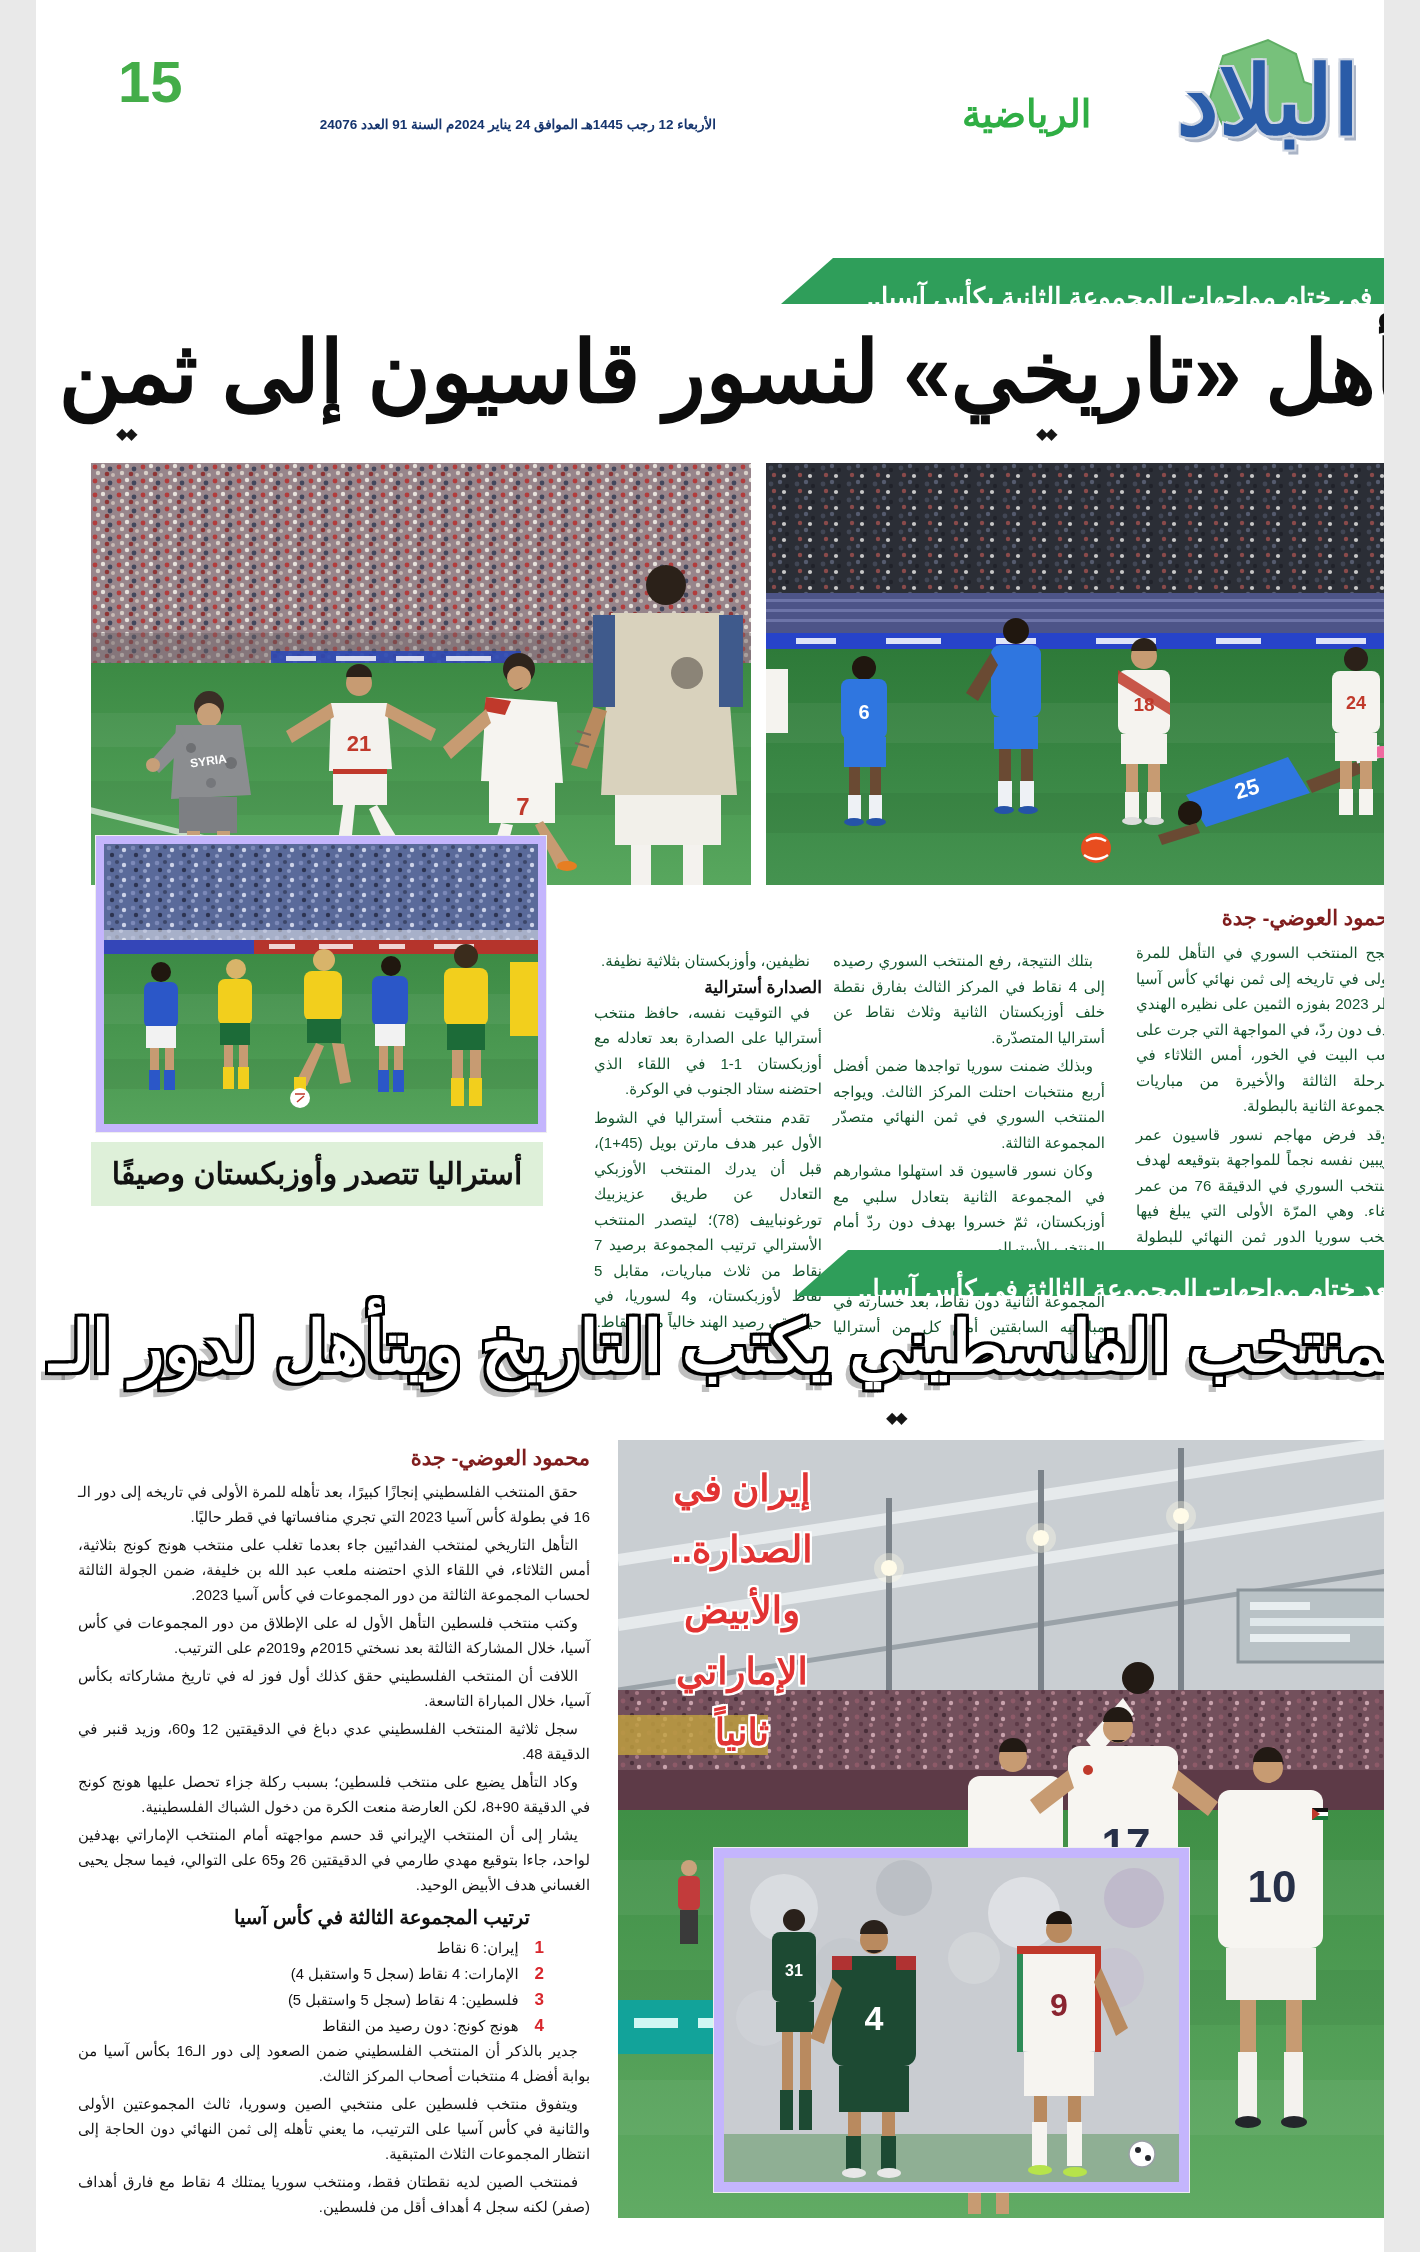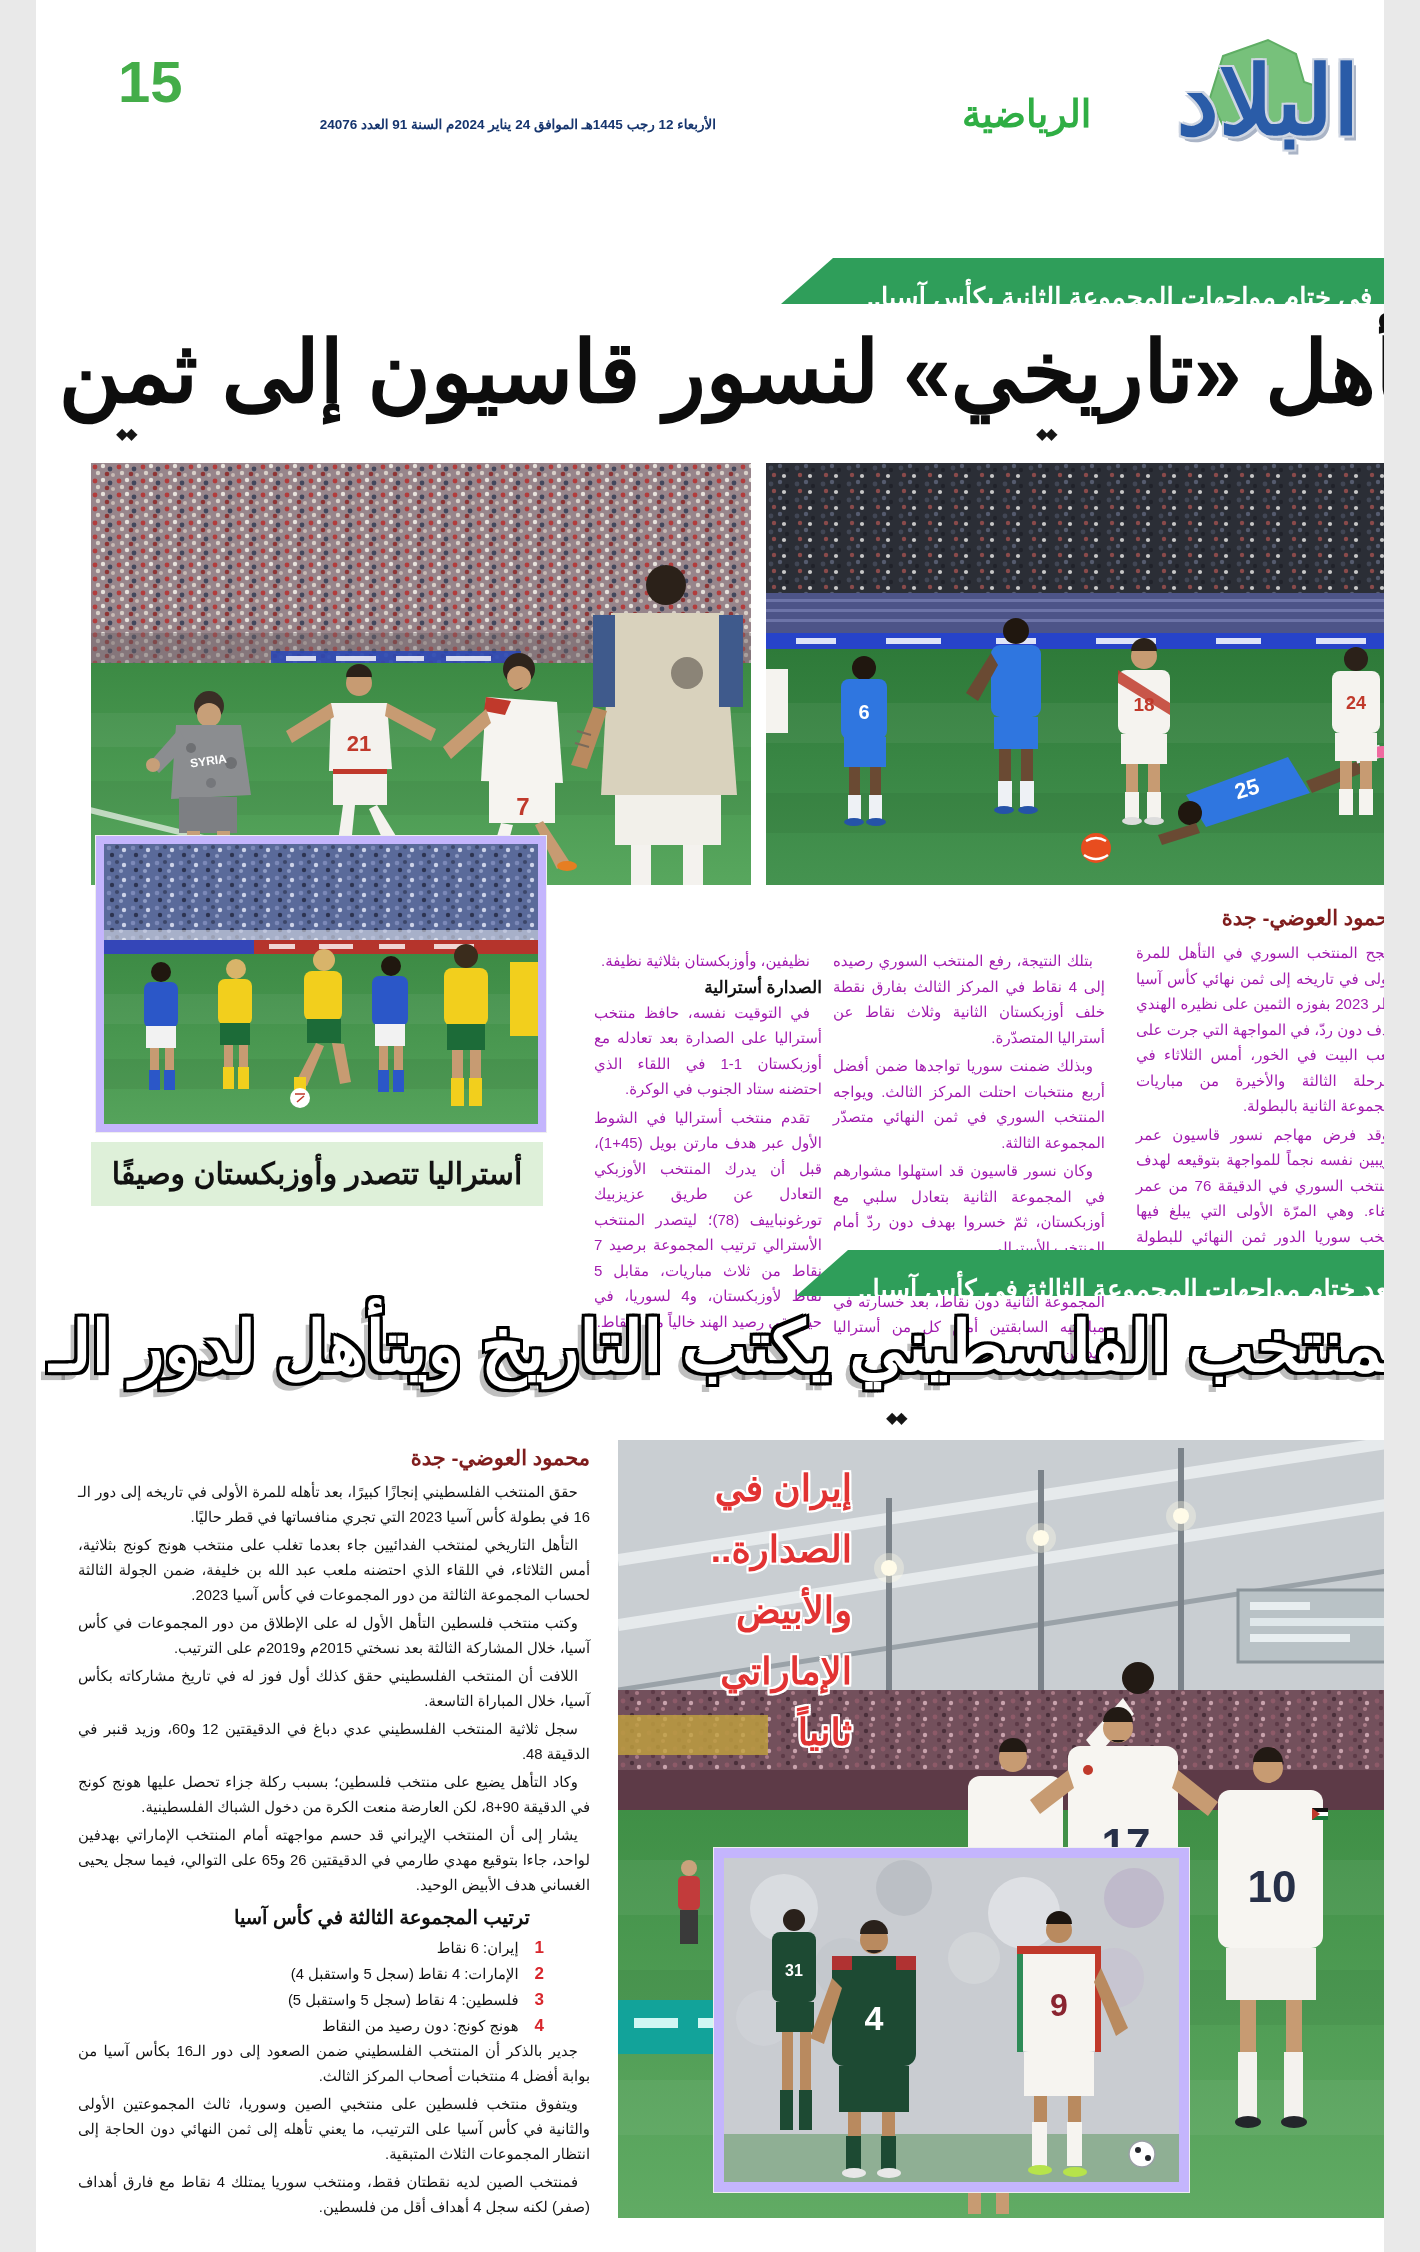--- a/index.html
+++ b/index.html
@@ -20,33 +20,33 @@
   .kicker2{left:760px;top:1250px;width:640px;}
   .headline1{left:30px;top:322px;width:1360px;text-align:center;font-size:86px;font-weight:bold;color:#0d0d0d;white-space:nowrap;}
   .headline2{left:30px;top:1306px;width:1360px;text-align:center;font-size:70px;font-weight:bold;color:#ffffff;white-space:nowrap;
              text-shadow:-3px -3px 0 #000,3px -3px 0 #000,-3px 3px 0 #000,3px 3px 0 #000,-3px 0 0 #000,3px 0 0 #000,0 -3px 0 #000,0 3px 0 #000,-7px 8px 0 rgba(0,0,0,0.25);}
   .ornament{font-size:16px;color:#151515;letter-spacing:-3px;}
   
   .photo{display:block;}
   .white-frame{background:#c4b5fd;box-shadow:0 0 0 1px #eee;}
   
   .byline{font-size:21px;font-weight:bold;color:#7f1d1d;margin:0 0 10px 0;}
-  .body-col p{margin:0 0 3px 0;text-align:justify;font-size:15px;line-height:25.5px;color:#a21caf;text-indent:12px;}
+  .body-col p{margin:0 0 3px 0;text-align:justify;font-size:15px;line-height:25.5px;color:#14532d;text-indent:12px;}
   .col-subhead{font-weight:bold;font-size:17px;margin:2px 0;}
   .caption-box{left:55px;top:1142px;width:452px;height:64px;background:#def0d9;text-align:center;
                font-size:30px;font-weight:bold;line-height:64px;color:#121212;}
   
   .a2-col{left:42px;top:1446px;width:512px;}
   .a2-col p{margin:0 0 3px 0;text-align:justify;font-size:14.8px;line-height:25px;color:#141414;text-indent:12px;}
   .standings-title{font-weight:bold;font-size:19.5px;margin:8px 60px 6px 0;}
   .standing-row{display:flex;gap:16px;align-items:baseline;padding-right:46px;line-height:25px;}
   .standing-row .rank{color:#d8262c;font-weight:bold;font-size:17px;}
   .standing-row .s-text{font-size:14.8px;}
   
-  .photo-overlay{left:596px;top:1458px;width:220px;text-align:right;z-index:3;}
+  .photo-overlay{left:596px;top:1458px;width:220px;text-align:center;z-index:3;}
   .photo-overlay div{font-size:37px;font-weight:bold;color:#e23333;line-height:61px;
       text-shadow:-2px -2px 0 #fff,2px -2px 0 #fff,-2px 2px 0 #fff,2px 2px 0 #fff,-2px 0 0 #fff,2px 0 0 #fff,0 2px 0 #fff,0 -2px 0 #fff;}
 </style>
 </head>
 <body>
 
 <div class="page">
 
   <div class="abs page-number">15</div>
   <div class="abs date-line">الأربعاء 12 رجب 1445هـ الموافق 24 يناير 2024م السنة 91 العدد 24076</div>

